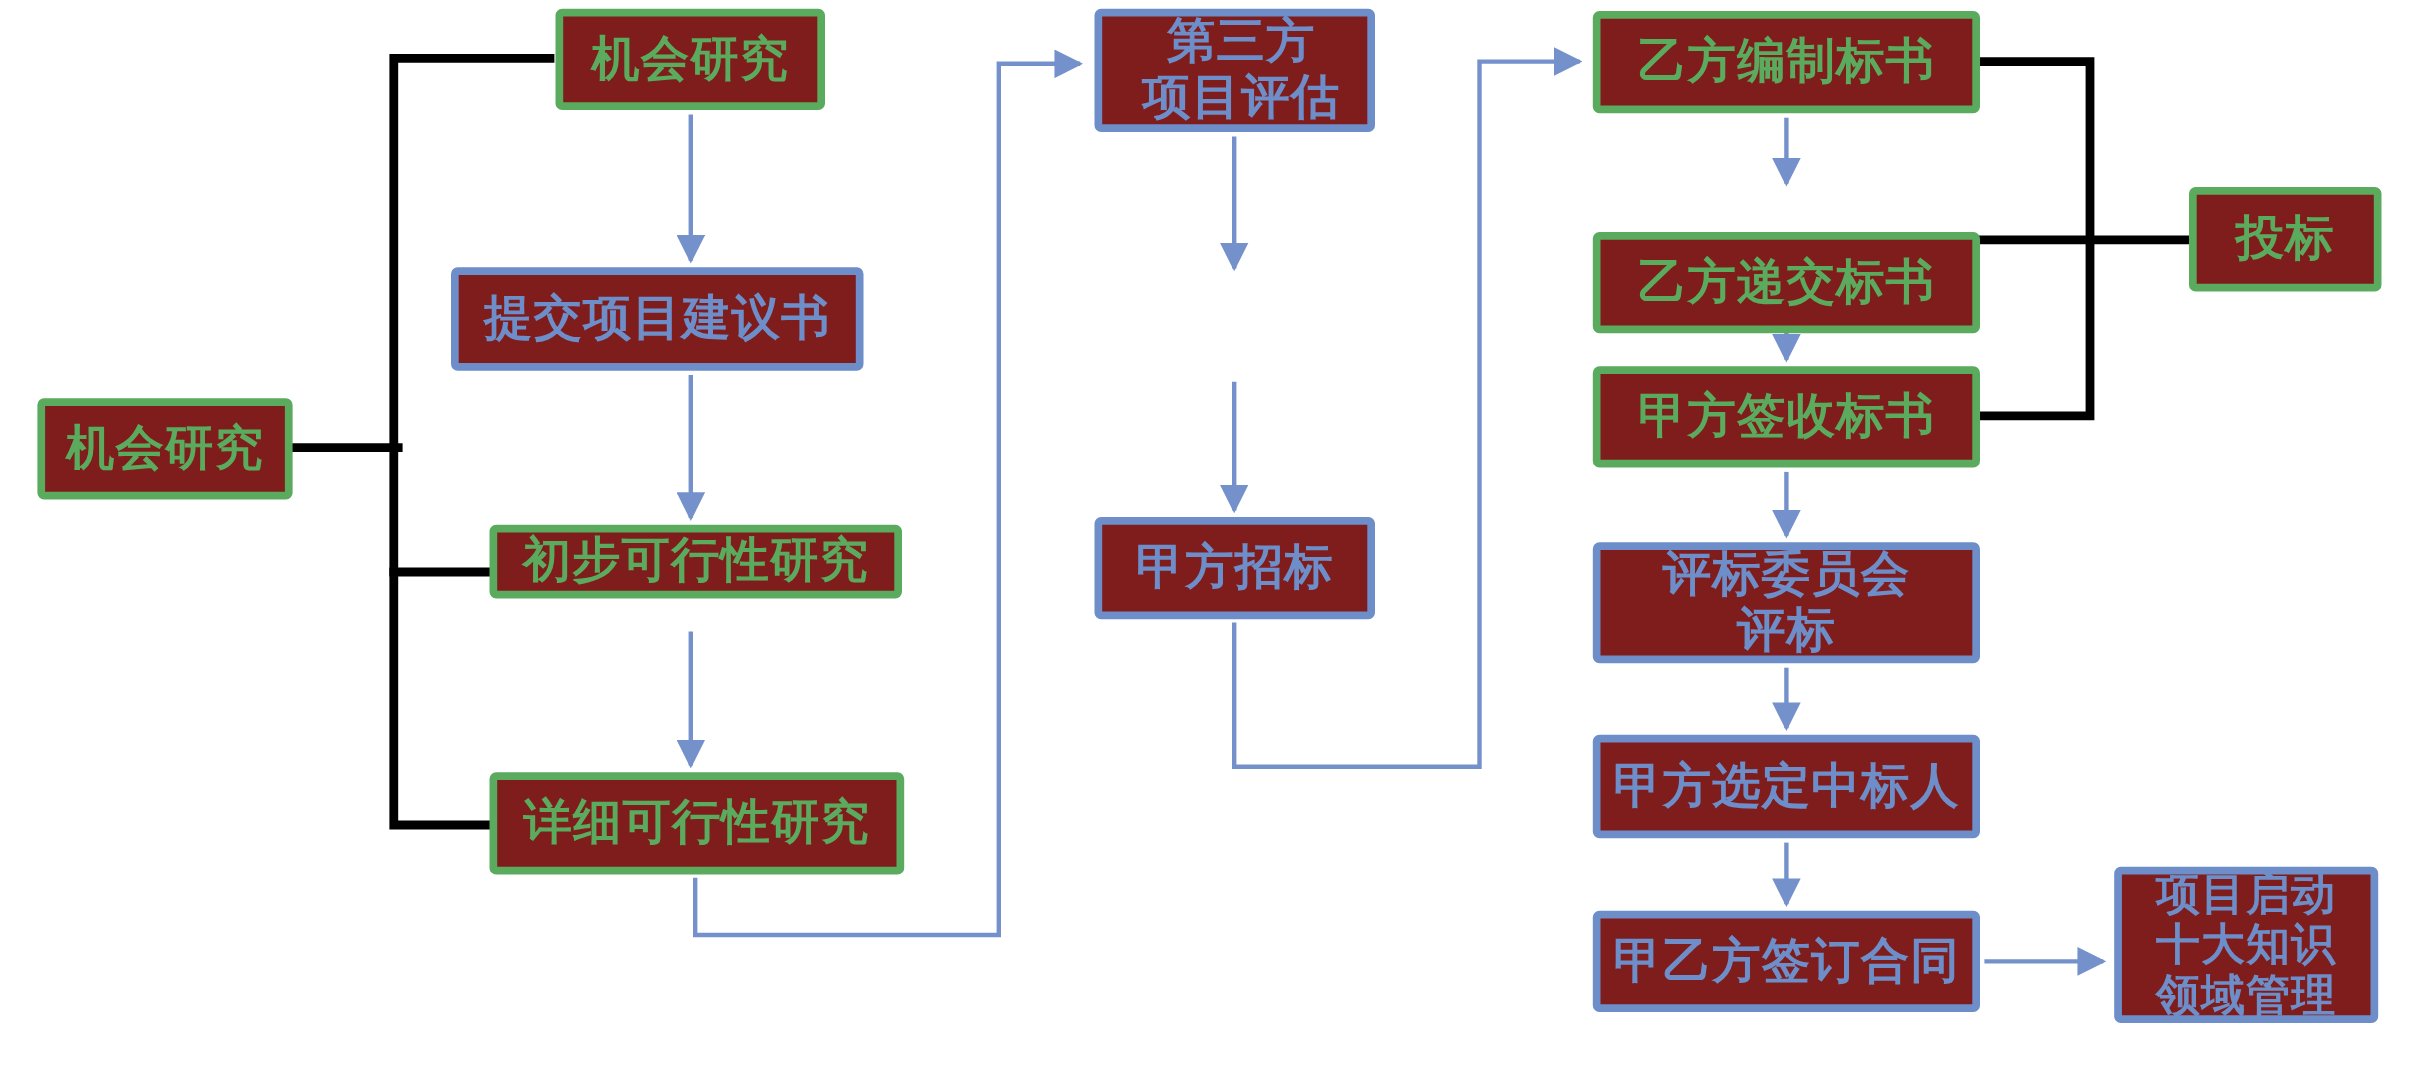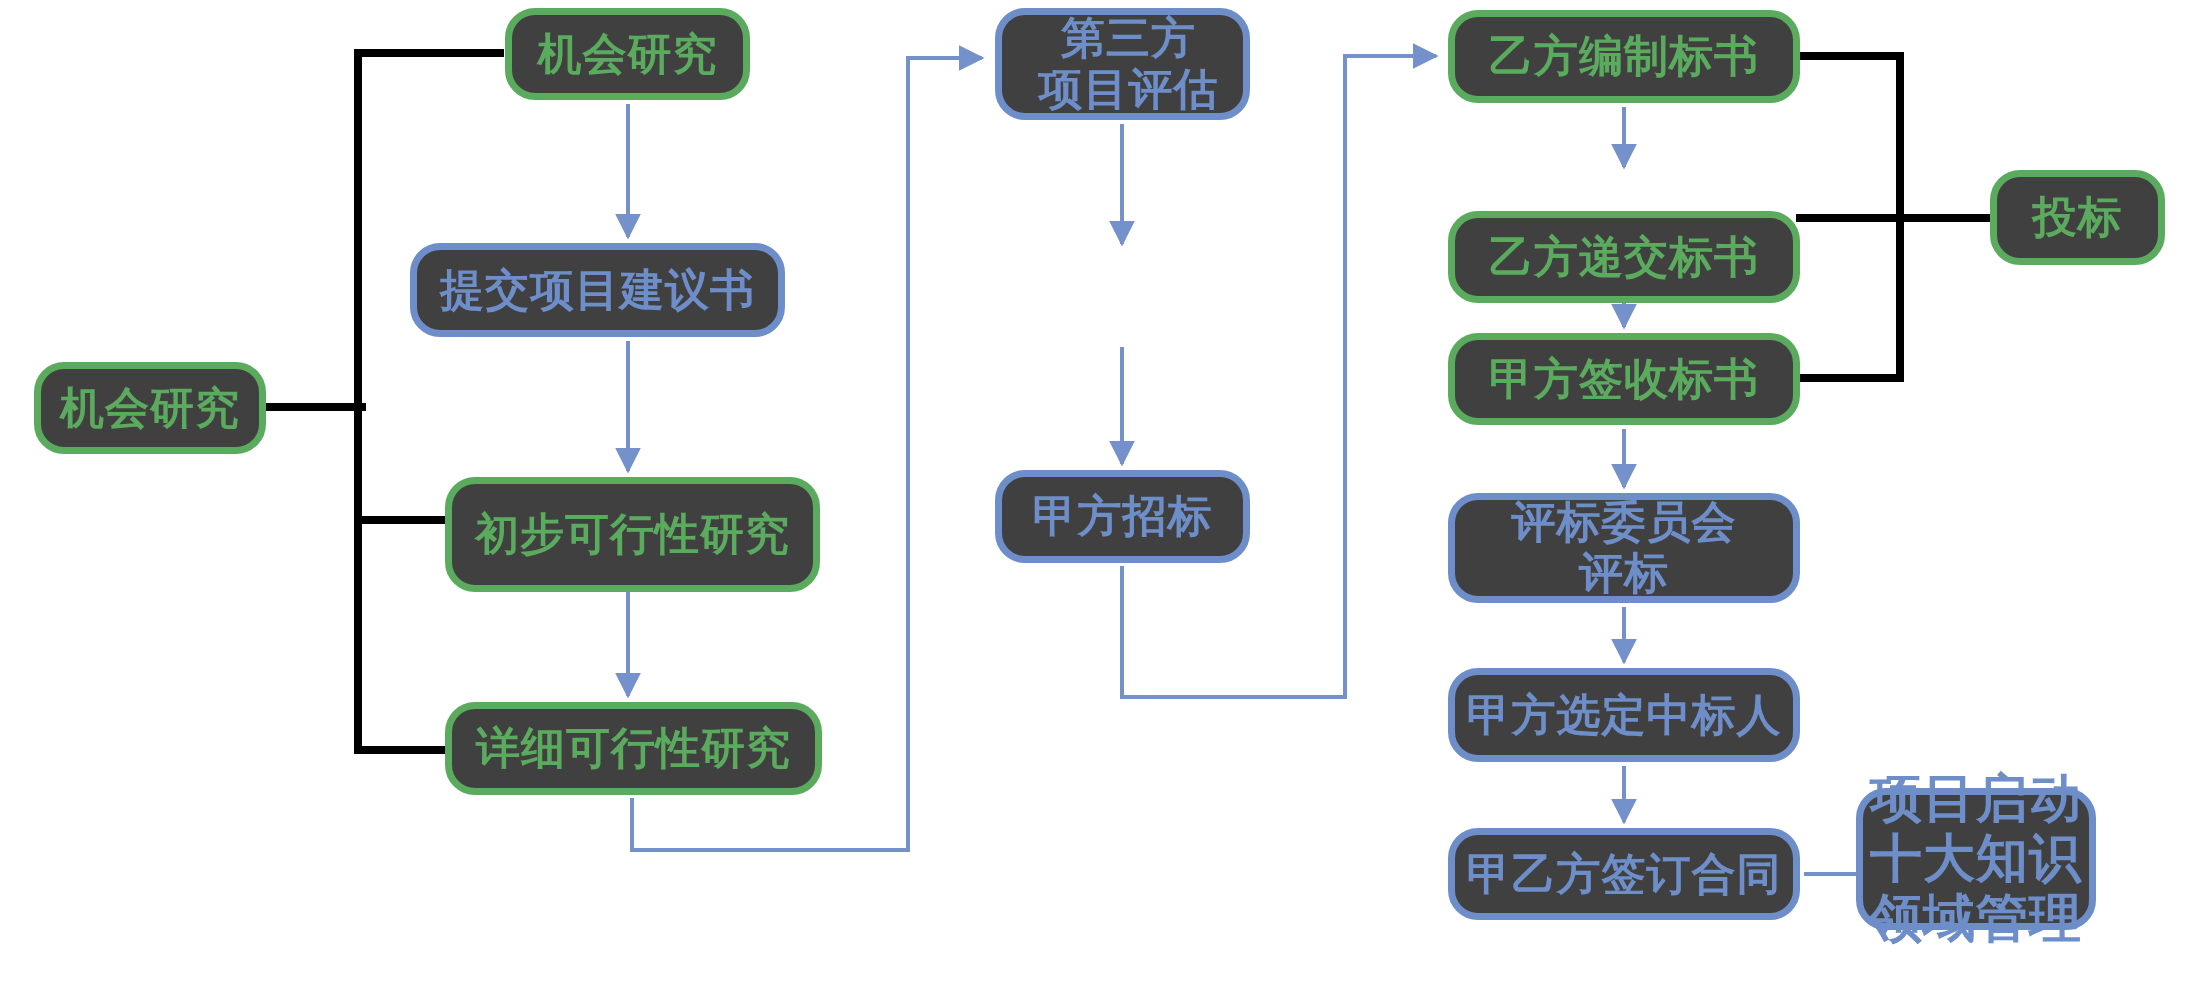--- a/index.html
+++ b/index.html
@@ -32,23 +32,23 @@
     stroke: var(--arrow, #7591cb);
     stroke-width: 4;
     fill: none;
     stroke-linecap: butt;
     stroke-linejoin: miter;
   }
   .arrowhead-fill { fill: var(--arrow, #7591cb); }
   .node {
     position: absolute;
     box-sizing: border-box;
-    background: #404040;
+    background: #7f1d1d;
     border: 7px solid;
-    border-radius: 30px;
+    border-radius: 6px;
     display: flex;
     align-items: center;
     justify-content: center;
     text-align: center;
     font-weight: bold;
     font-size: 44px;
     line-height: 1.15;
     white-space: pre-line;
     letter-spacing: 1px;
   }
@@ -94,21 +94,21 @@
       <path class="blue-line" d="M1804 874 H1912" marker-end="url(#arr)"></path>
     </g>
   </svg>
 
   <div class="node" style="left:34px;   top:362px; width:232px; height:92px;" data-color="green">机会研究</div>
 
   <div class="node" style="left:505px;  top:8px;   width:245px; height:92px;" data-color="green">机会研究</div>
 
   <div class="node" style="left:410px;  top:243px; width:375px; height:94px;" data-color="blue">提交项目建议书</div>
 
-  <div class="node" style="left:445px;  top:477px; width:375px; height:115px;" data-color="green">初步可行性研究</div>
+  <div class="node" style="left:445px;  top:477px; width:375px; height:67px;" data-color="green">初步可行性研究</div>
 
   <div class="node" style="left:445px;  top:702px; width:377px; height:93px;" data-color="green">详细可行性研究</div>
 
   <div class="node" style="left:995px;  top:8px;   width:255px; height:112px;padding-left:12px;" data-color="blue">第三方
 项目评估</div>
 
 
   <div class="node" style="left:995px;  top:470px; width:255px; height:93px;" data-color="blue">甲方招标</div>
 
   <div class="node" style="left:1448px; top:10px;  width:352px; height:93px;" data-color="green">乙方编制标书</div>
@@ -119,17 +119,17 @@
 
   <div class="node" style="left:1448px; top:493px; width:352px; height:110px;" data-color="blue">评标委员会
 评标</div>
 
   <div class="node" style="left:1448px; top:668px; width:352px; height:94px;" data-color="blue">甲方选定中标人</div>
 
   <div class="node" style="left:1448px; top:828px; width:352px; height:92px;" data-color="blue">甲乙方签订合同</div>
 
   <div class="node" style="left:1990px; top:170px; width:175px; height:95px;" data-color="green">投标</div>
 
-  <div class="node" style="left:1856px; top:788px; width:240px; height:142px; font-size:52px;" data-color="blue">项目启动
+  <div class="node" style="left:1922px; top:788px; width:240px; height:142px; font-size:40px;" data-color="blue">项目启动
 十大知识
 领域管理</div>
 
 </div>
 
 </body></html>

